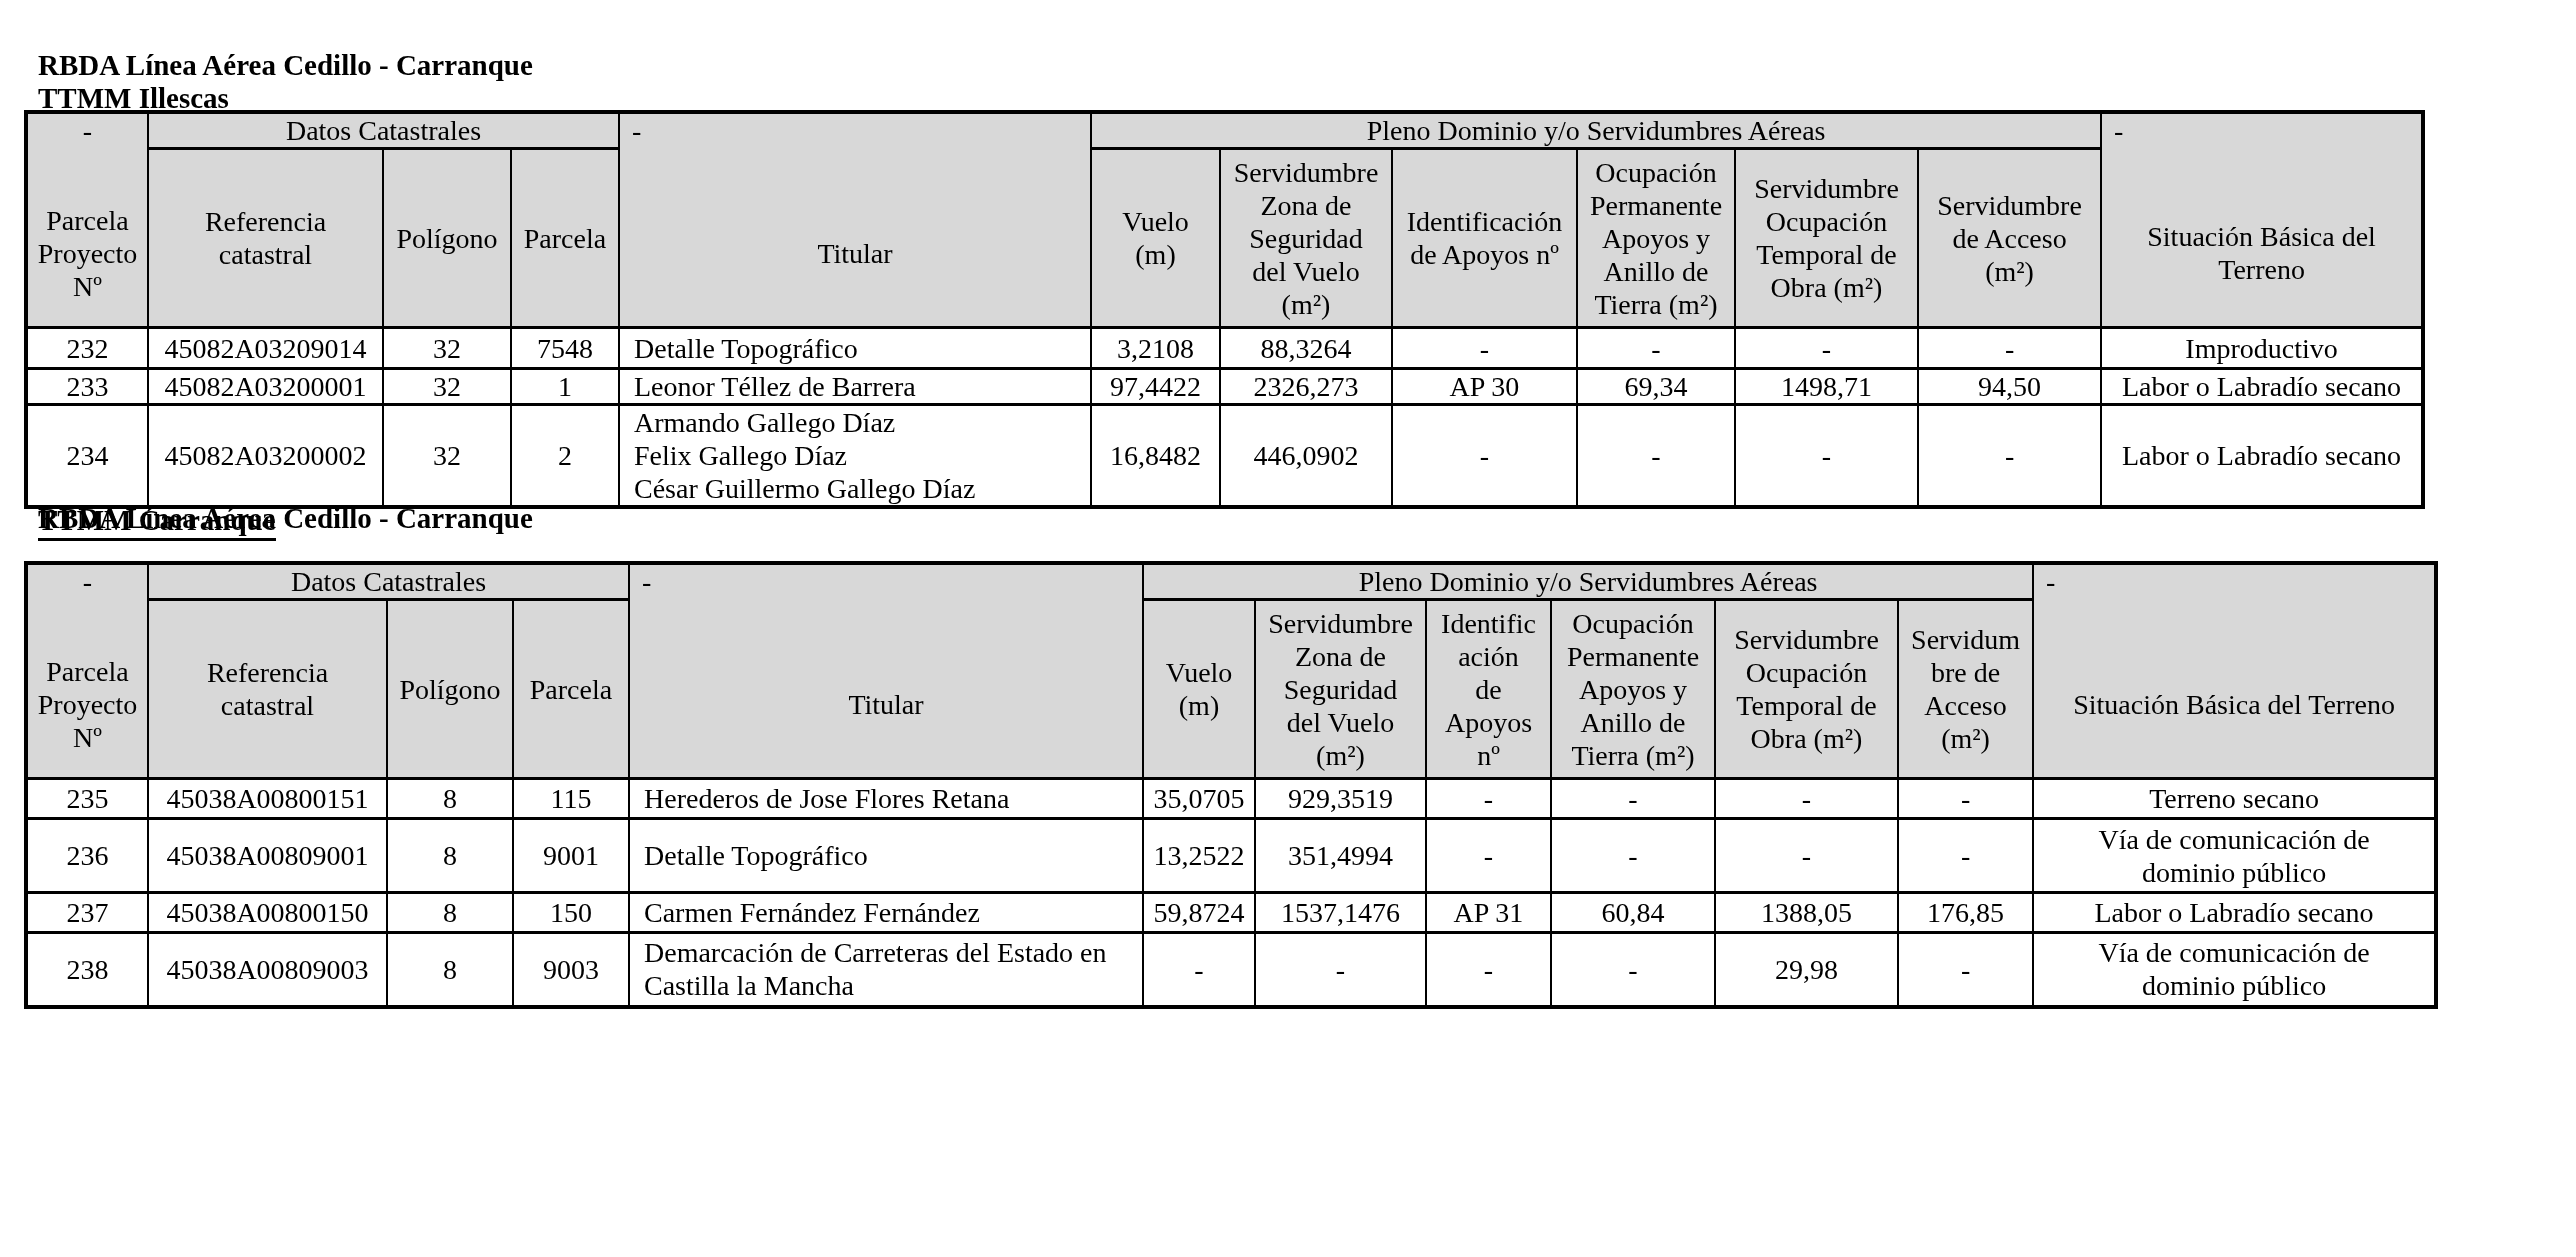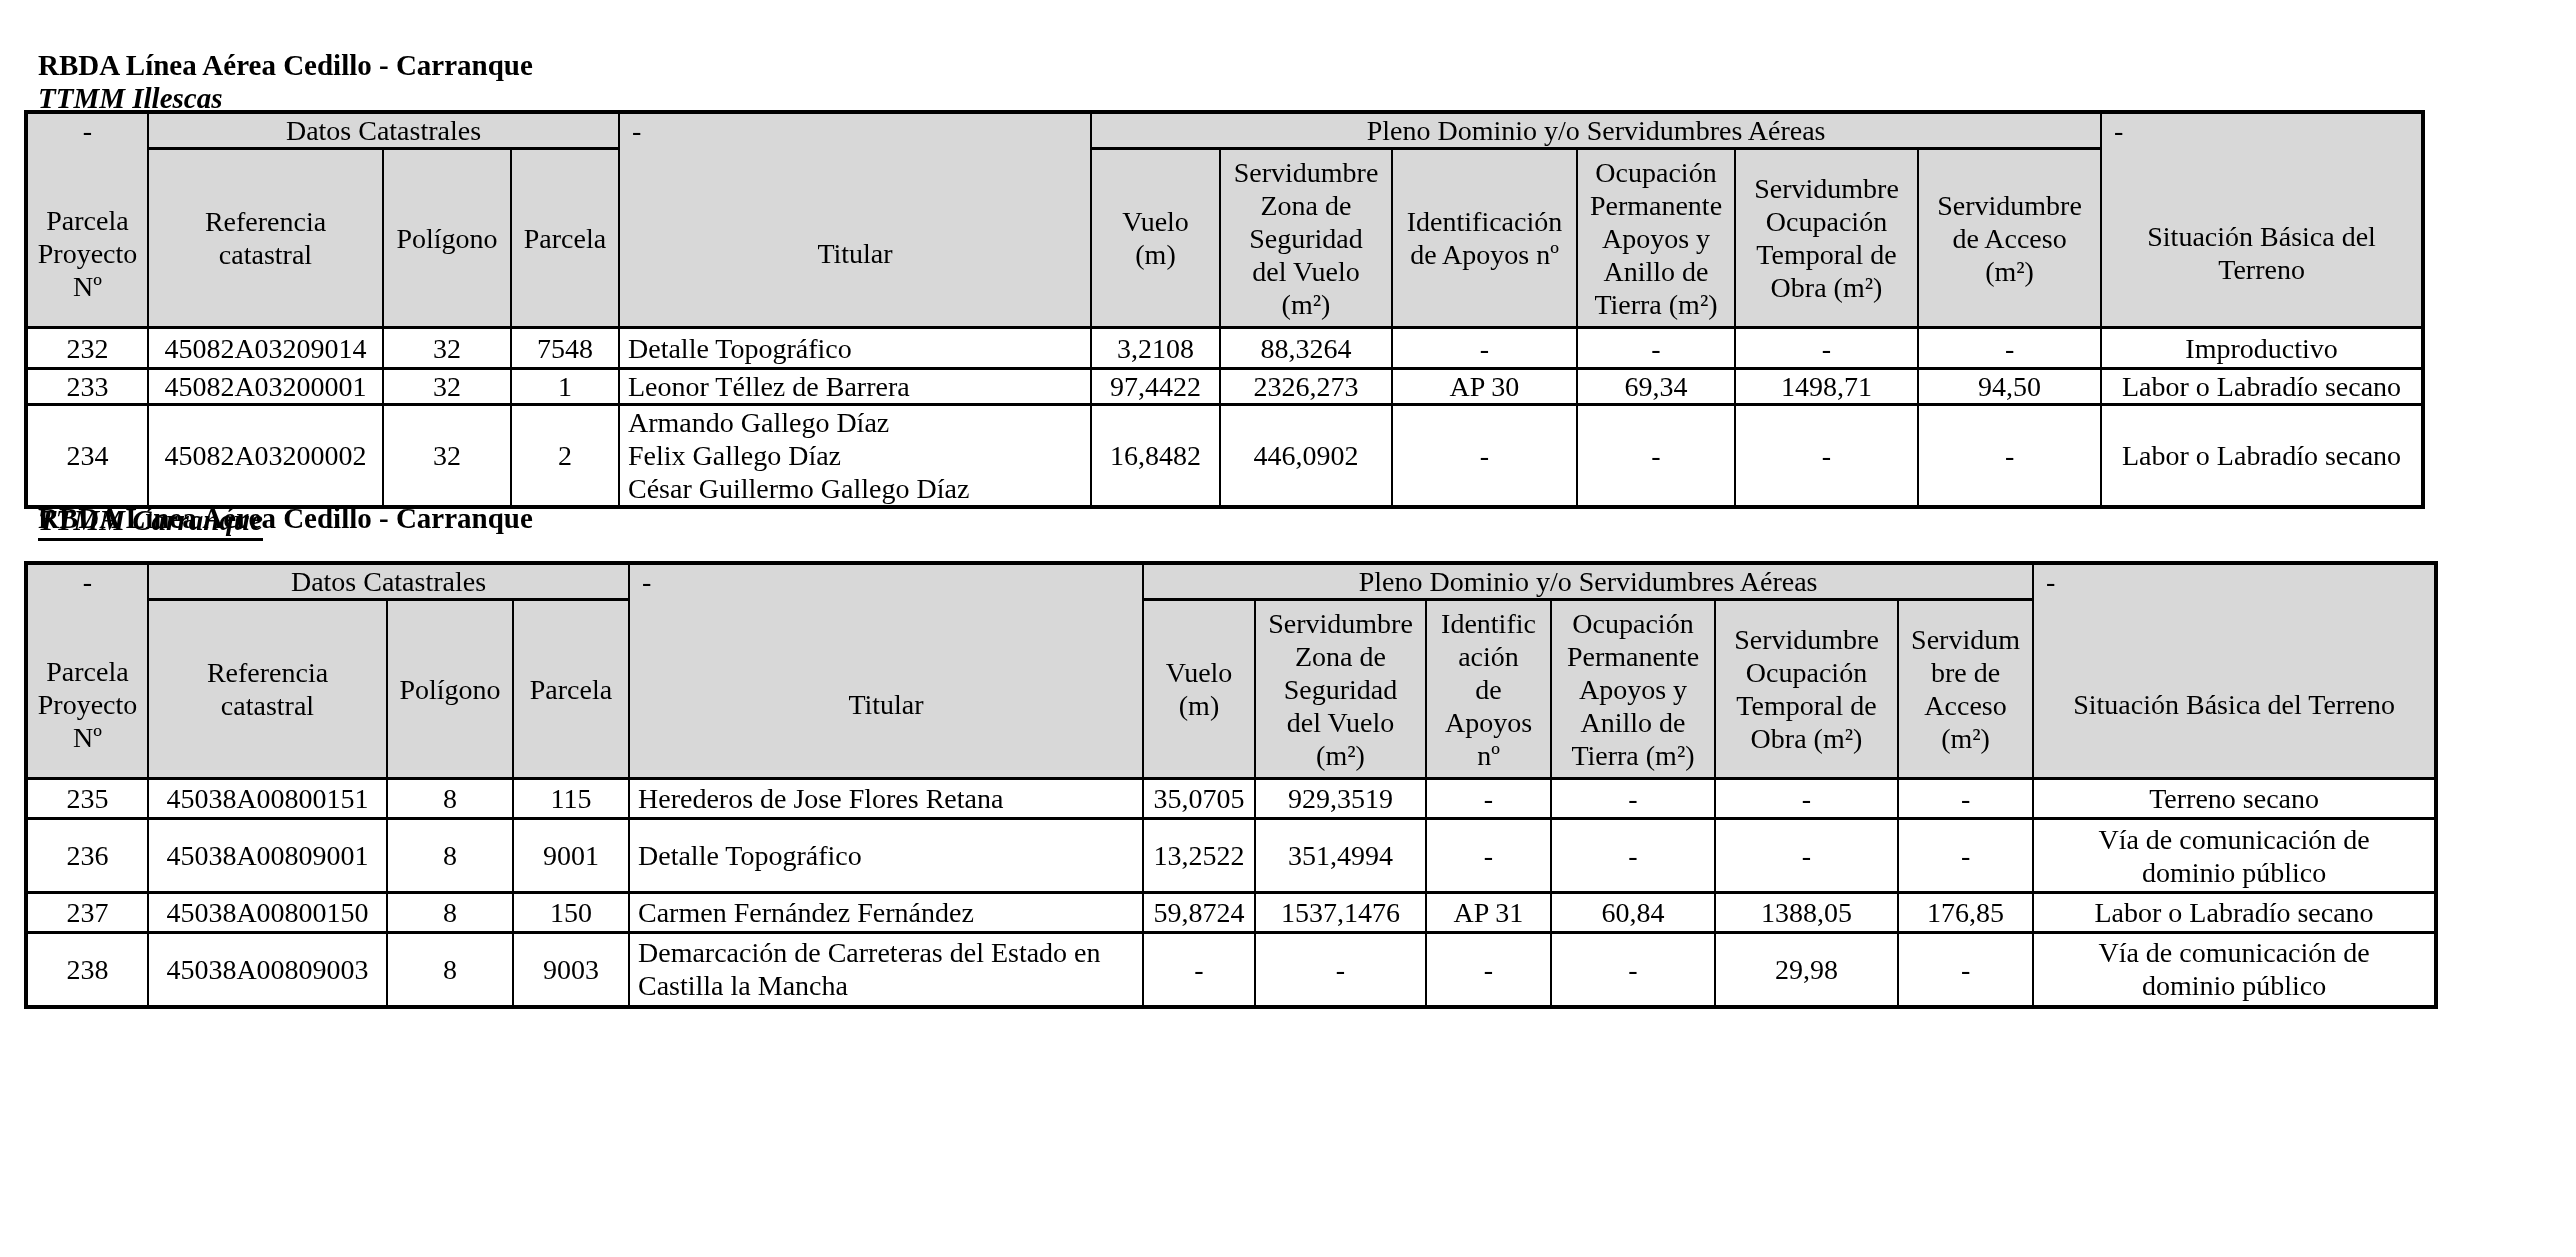--- a/index.html
+++ b/index.html
@@ -19,21 +19,20 @@
   .page { position: relative; width: 2576px; height: 1257px; overflow: hidden; }
   .abs { position: absolute; }
 
   .doc-title {
     font-size: 29px; font-weight: bold; line-height: 34px; white-space: pre;
   }
   .underlined {
     display: inline-block;
     border-bottom: 3.4px solid var(--border-color);
     padding-bottom: 0.9px;
-    font-style: italic;
   }
 
   table.sheet {
     position: absolute;
     border-collapse: collapse;
     table-layout: fixed;
     border: 4.3px solid var(--border-color);
     font-size: 28px;
     line-height: 33px;
   }
@@ -51,21 +50,21 @@
   td.hc { background: var(--header-bg); }
   td.band { height: 34px; padding: 0 5.2px; margin-top: 8px; }
   td.merged { position: relative; }
   .dash {
     position: absolute; top: 0; line-height: 34px;
   }
   .dash-center { left: 0; right: 0; text-align: center; }
   .dash-left { left: 12px; }
   .mlabel { display: inline-block; white-space: pre-line; }
   td.dc { background: #ffffff; padding: 0 6.9px; }
-  td.dc.tl { text-align: left; padding-left: 8px; margin-left: 28px; }
+  td.dc.tl { text-align: left; padding-left: 14px; margin-left: 28px; }
 </style>
 </head>
 <body>
 
 <div class="page">
 
   <div class="abs doc-title" style="left:38px; top:48px;">RBDA Línea Aérea Cedillo - Carranque</div>
   <div class="abs doc-title" style="left:38px; top:81px;"><span class="underlined">TTMM Illescas</span></div>
 
   <table class="sheet" style="left:24px; top:110px; width:2398px;">

